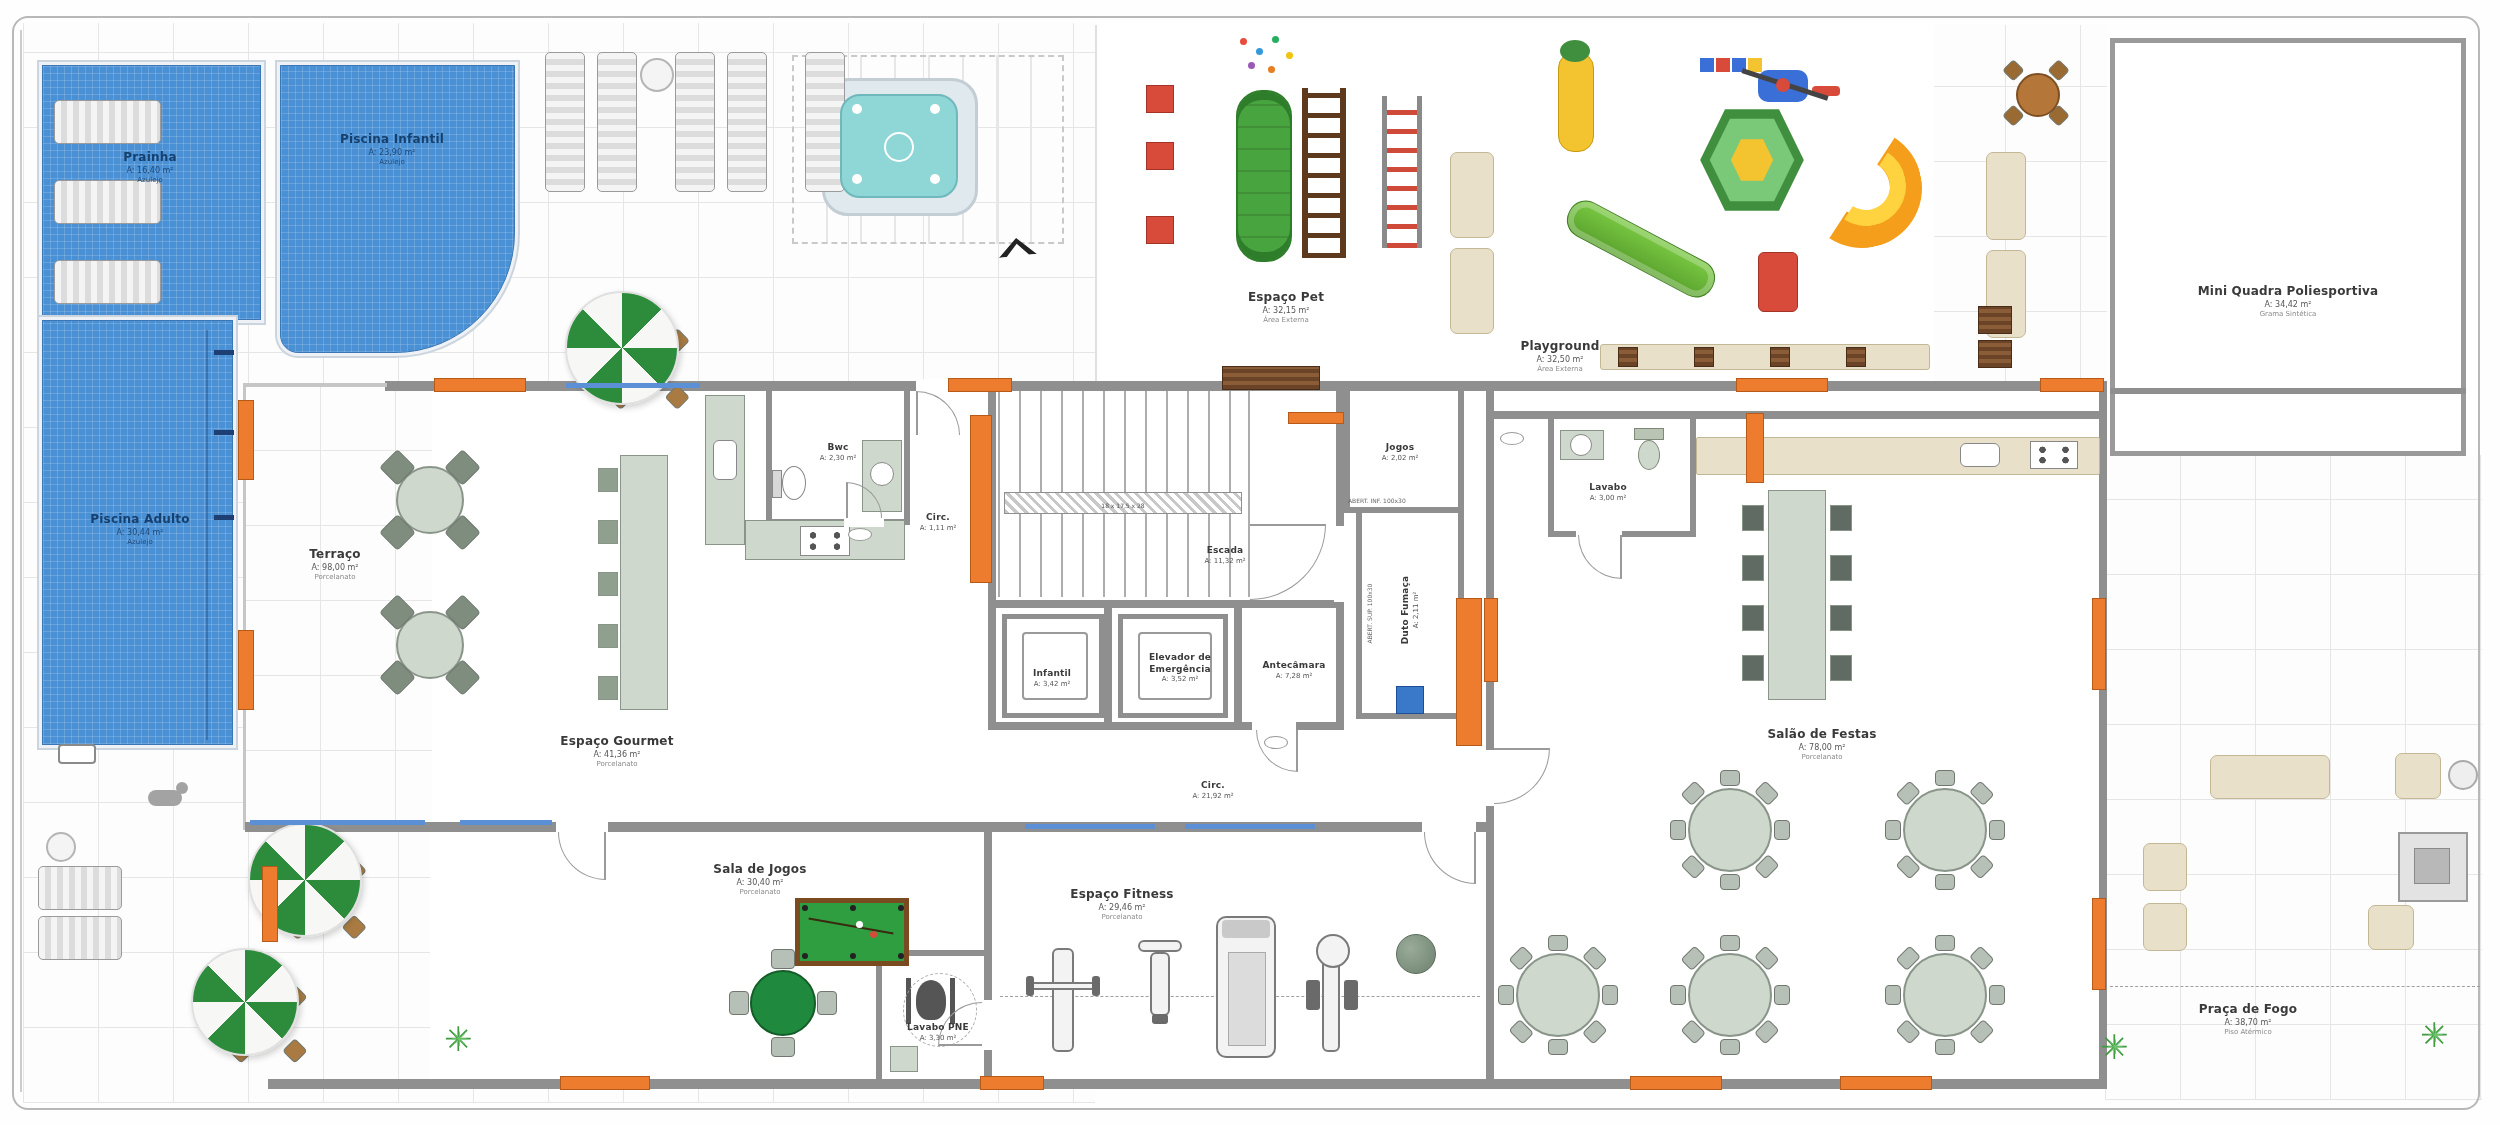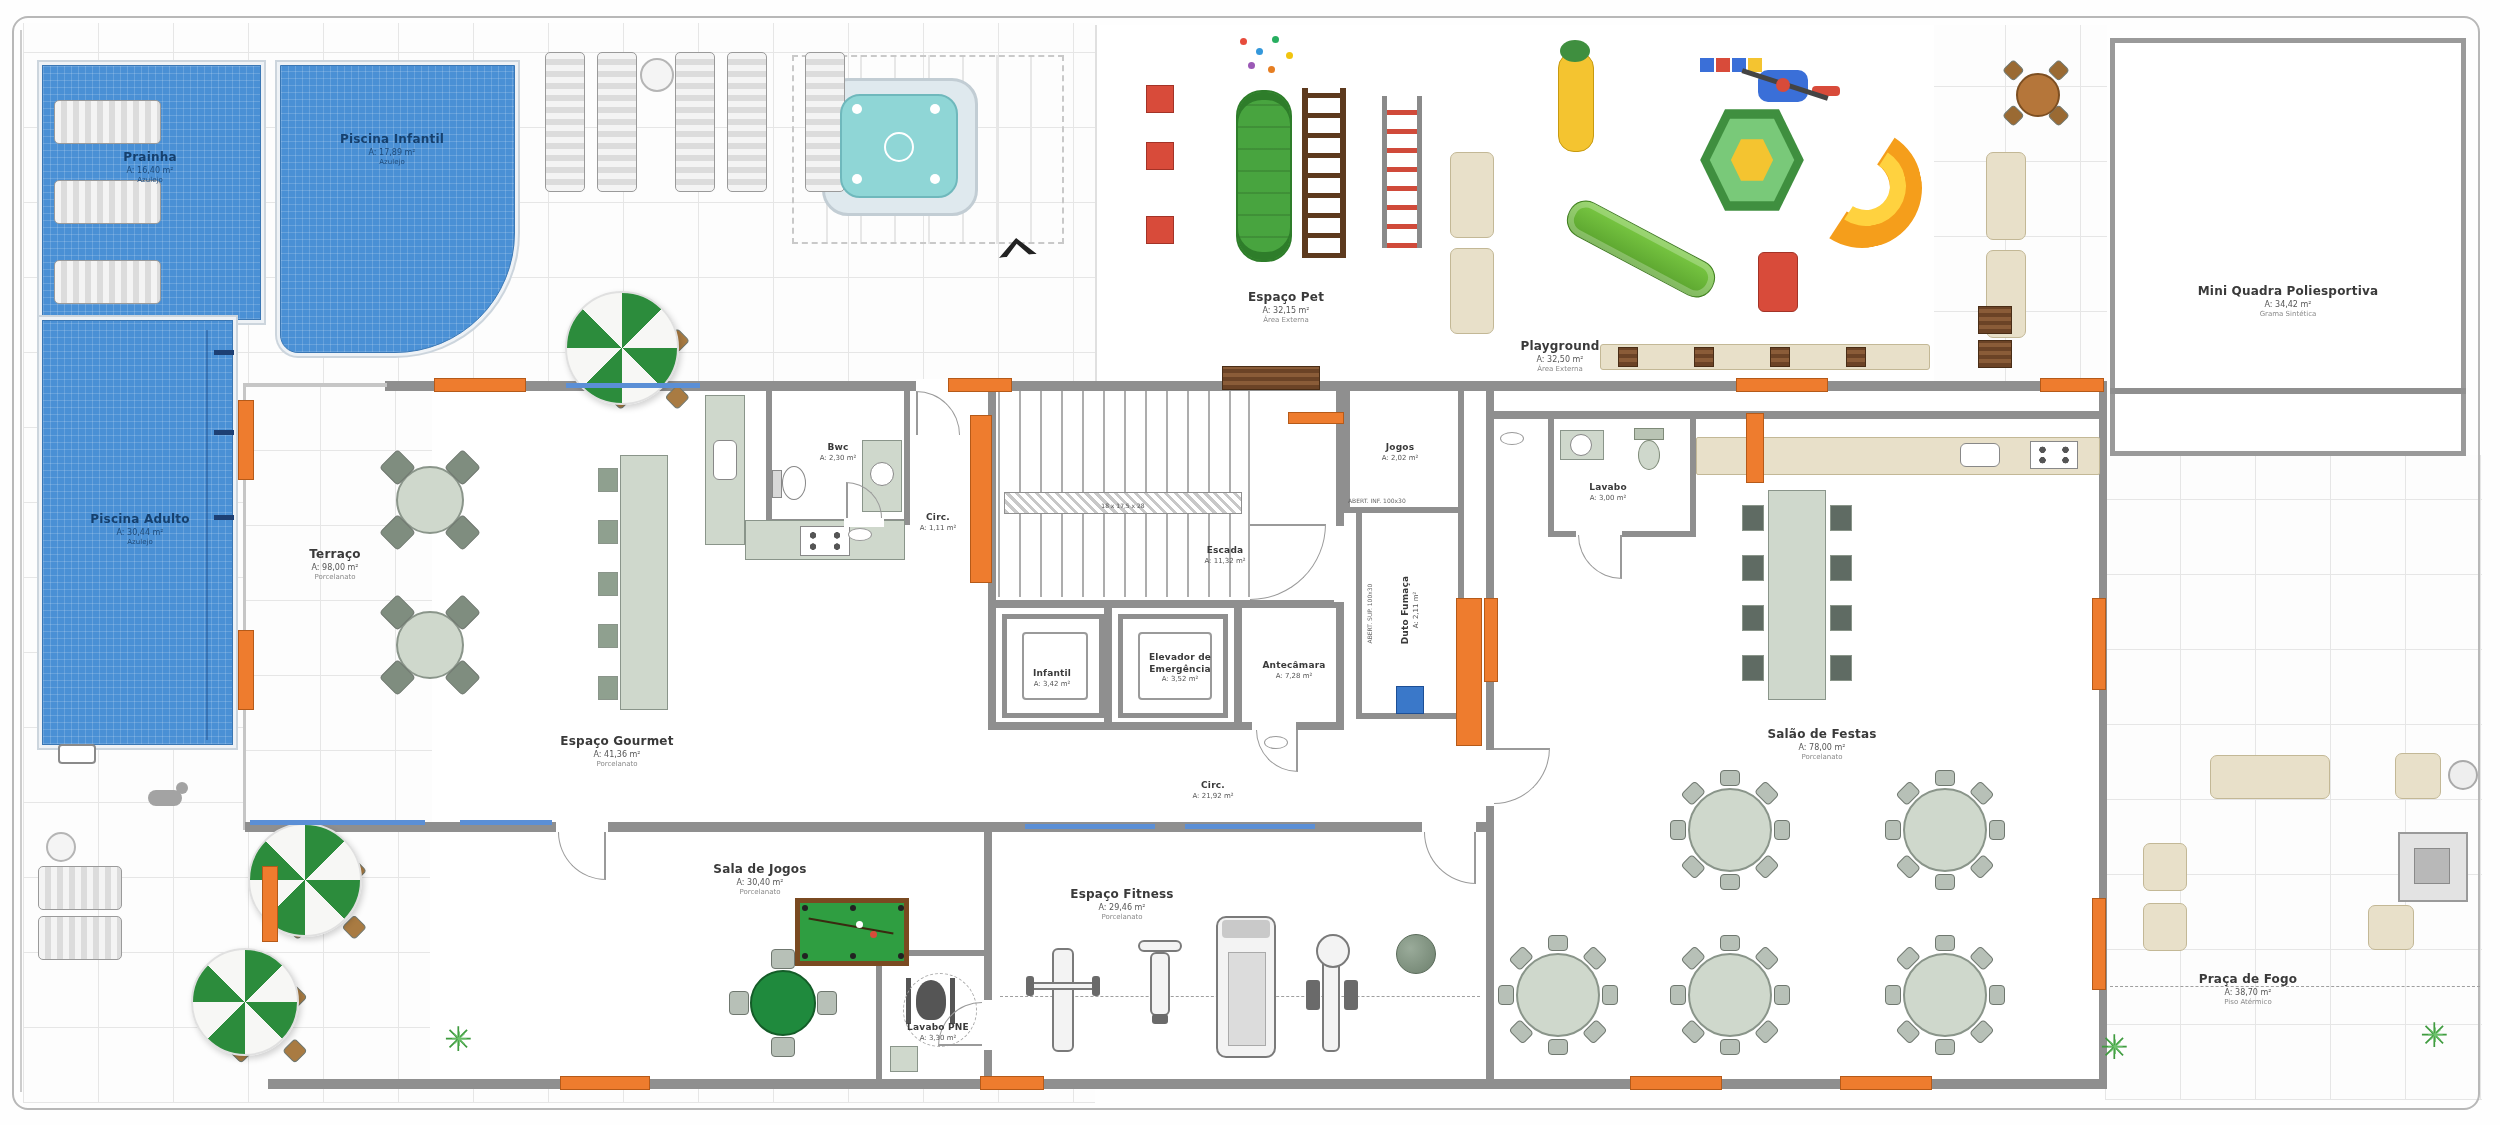--- a/index.html
+++ b/index.html
@@ -422,21 +422,21 @@
   <span class="plant" style="left:2100px;top:1030px"><span>✳</span><em>✳</em></span>
   <span class="plant" style="left:2420px;top:1018px"><span>✳</span><em>✳</em></span>
 
   <div class="lbl pool-lbl" style="left:150px;top:168px">
       <b>Prainha</b>
       <s>A: 16,40 m²</s>
       <u>Azulejo</u>
     </div>
   <div class="lbl pool-lbl" style="left:392px;top:150px">
       <b>Piscina Infantil</b>
-      <s>A: 17,89 m²</s>
+      <s>A: 23,90 m²</s>
       <u>Azulejo</u>
     </div>
   <div class="lbl pool-lbl" style="left:140px;top:530px">
       <b>Piscina Adulto</b>
       <s>A: 30,44 m²</s>
       <u>Azulejo</u>
     </div>
   <div class="lbl" style="left:335px;top:565px">
       <b>Terraço</b>
       <s>A: 98,00 m²</s>
@@ -516,19 +516,19 @@
       <u>Porcelanato</u>
     </div>
   <div class="lbl sm" style="left:1213px;top:790px">
       <b>Circ.</b>
       <s>A: 21,92 m²</s>
     </div>
   <div class="lbl sm" style="left:938px;top:1032px">
       <b>Lavabo PNE</b>
       <s>A: 3,30 m²</s>
     </div>
-  <div class="lbl" style="left:2248px;top:990px">
+  <div class="lbl" style="left:2248px;top:1020px">
       <b>Praça de Fogo</b>
       <s>A: 38,70 m²</s>
       <u>Piso Atérmico</u>
     </div>
 
 </div>
 
 </body></html>

